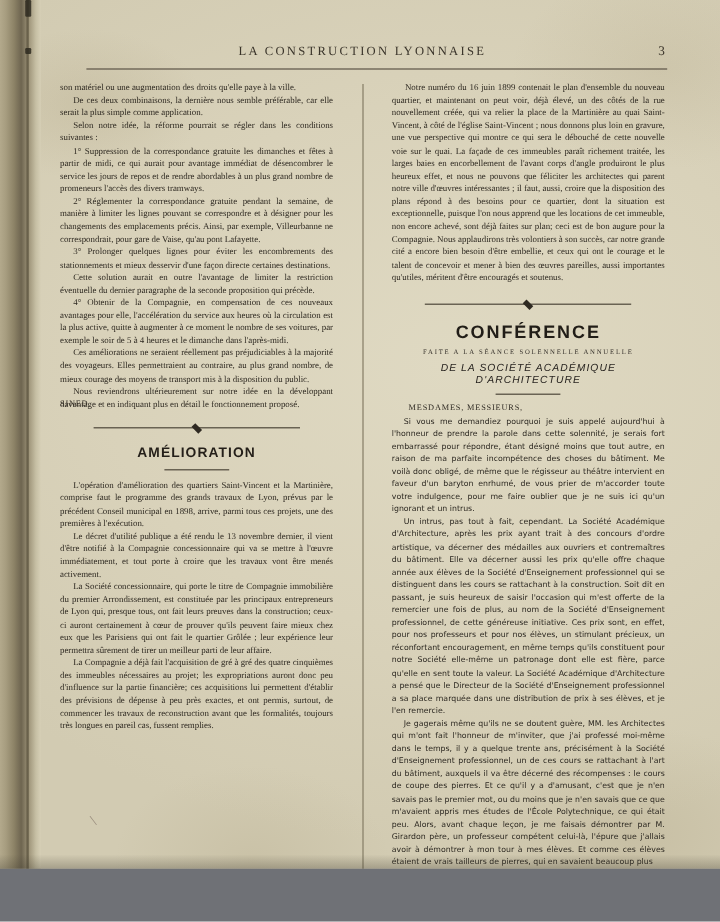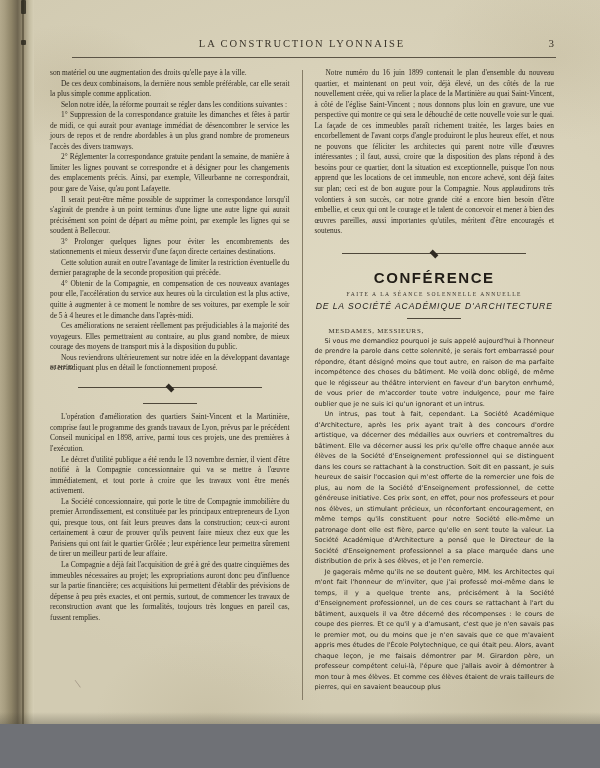--- a/index.html
+++ b/index.html
@@ -133,21 +133,21 @@
     top: 21px;
     height: 1px;
     background: #5b5446;
   }
 
   
   #cols {
     position: relative;
     margin-top: 10px;
     display: flex;
-    gap: 0;
+    gap: 12px;
   }
   .col {
     width: 242px;
     padding: 0 2px;
   }
   #col-divider {
     width: 1px;
     background: #857c66;
     margin: 2px 10px 0 10px;
     align-self: stretch;
@@ -324,33 +324,33 @@
 
     <div id="cols">
 
       <div class="col" id="col-left">
 
         <p class="par noindent">son matériel ou une augmentation des droits qu'elle paye à la ville.</p>
         <p class="par">De ces deux combinaisons, la dernière nous semble préférable, car elle serait la plus simple comme application.</p>
         <p class="par">Selon notre idée, la réforme pourrait se régler dans les conditions suivantes :</p>
         <p class="par">1° Suppression de la correspondance gratuite les dimanches et fêtes à partir de midi, ce qui aurait pour avantage immédiat de désencombrer le service les jours de repos et de rendre abordables à un plus grand nombre de promeneurs l'accès des divers tramways.</p>
         <p class="par">2° Réglementer la correspondance gratuite pendant la semaine, de manière à limiter les lignes pouvant se correspondre et à désigner pour les changements des emplacements précis. Ainsi, par exemple, Villeurbanne ne correspondrait, pour gare de Vaise, qu'au pont Lafayette.</p>
-        <p class="par">Il serait peut-être même possible de supprimer la correspondance lorsqu'il s'agirait de prendre à un point terminus d'une ligne une autre ligne qui aurait précisément son point de départ au même point, par exemple les lignes qui se soudent à Bellecour.</p>
         <p class="par">3° Prolonger quelques lignes pour éviter les encombrements des stationnements et mieux desservir d'une façon directe certaines destinations.</p>
         <p class="par">Cette solution aurait en outre l'avantage de limiter la restriction éventuelle du dernier paragraphe de la seconde proposition qui précède.</p>
         <p class="par">4° Obtenir de la Compagnie, en compensation de ces nouveaux avantages pour elle, l'accélération du service aux heures où la circulation est la plus active, quitte à augmenter à ce moment le nombre de ses voitures, par exemple le soir de 5 à 4 heures et le dimanche dans l'après-midi.</p>
         <p class="par">Ces améliorations ne seraient réellement pas préjudiciables à la majorité des voyageurs. Elles permettraient au contraire, au plus grand nombre, de mieux courage des moyens de transport mis à la disposition du public.</p>
         <p class="par">Nous reviendrons ultérieurement sur notre idée en la développant davantage et en indiquant plus en détail le fonctionnement proposé.</p>
         <div class="signature">SINED</div>
 
         <div class="ornament">
           <div class="bar"></div>
           <div class="dia"></div>
         </div>
 
+        <div class="head-main">AMÉLIORATION</div>
         <div class="shortrule"></div>
 
         <p class="par">L'opération d'amélioration des quartiers Saint-Vincent et la Martinière, comprise faut le programme des grands travaux de Lyon, prévus par le précédent Conseil municipal en 1898, arrive, parmi tous ces projets, une des premières à l'exécution.</p>
         <p class="par">Le décret d'utilité publique a été rendu le 13 novembre dernier, il vient d'être notifié à la Compagnie concessionnaire qui va se mettre à l'œuvre immédiatement, et tout porte à croire que les travaux vont être menés activement.</p>
         <p class="par">La Société concessionnaire, qui porte le titre de Compagnie immobilière du premier Arrondissement, est constituée par les principaux entrepreneurs de Lyon qui, presque tous, ont fait leurs preuves dans la construction; ceux-ci auront certainement à cœur de prouver qu'ils peuvent faire mieux chez eux que les Parisiens qui ont fait le quartier Grôlée ; leur expérience leur permettra sûrement de tirer un meilleur parti de leur affaire.</p>
         <p class="par">La Compagnie a déjà fait l'acquisition de gré à gré des quatre cinquièmes des immeubles nécessaires au projet; les expropriations auront donc peu d'influence sur la partie financière; ces acquisitions lui permettent d'établir des prévisions de dépense à peu près exactes, et ont permis, surtout, de commencer les travaux de reconstruction avant que les formalités, toujours très longues en pareil cas, fussent remplies.</p>
 
       </div>
 
       <div id="col-divider"></div>

